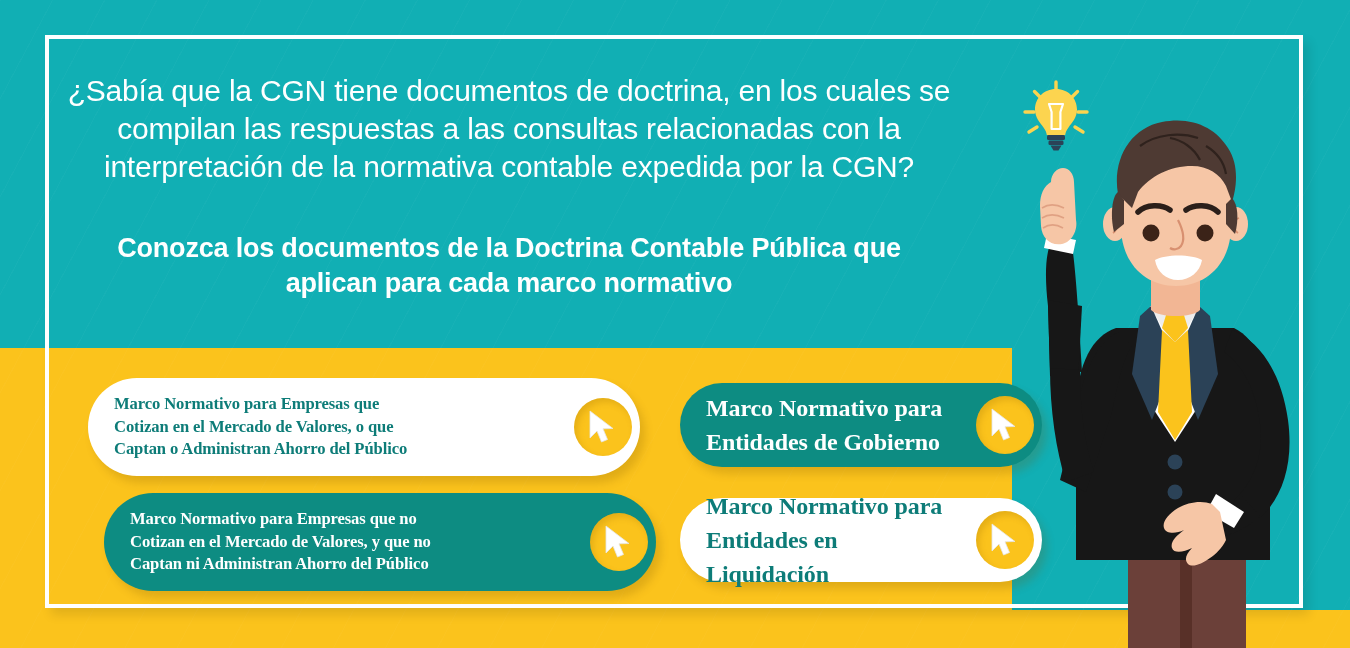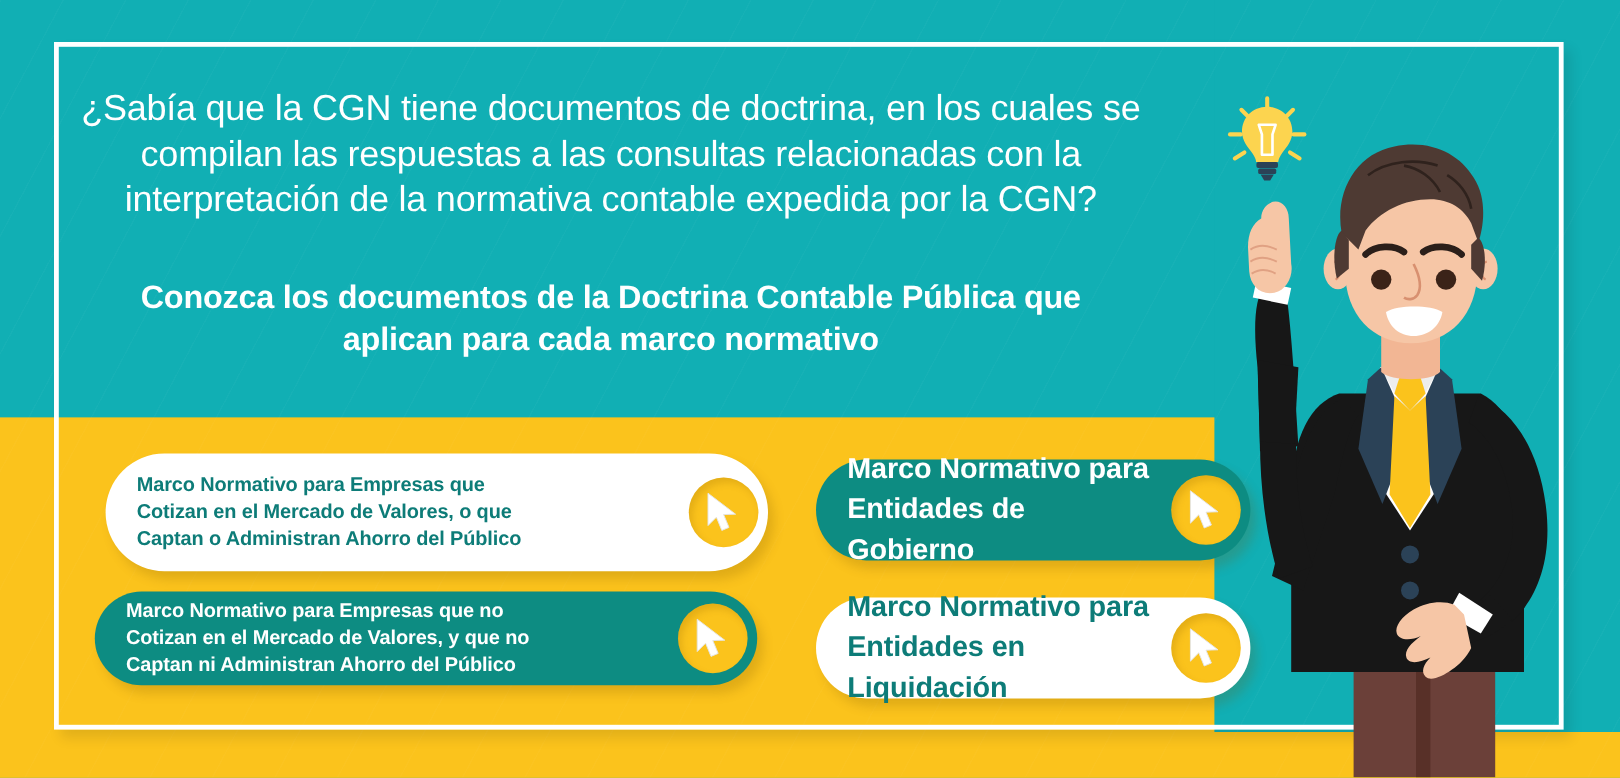--- a/index.html
+++ b/index.html
@@ -64,40 +64,41 @@
     display:flex;align-items:center;
     border-radius:60px;
     box-shadow:5px 7px 9px rgba(120,80,0,0.20);
     box-sizing:border-box;
   }
   .btn .label{
     flex:1 1 auto;
     font-size:16.6px;line-height:1.38;font-weight:700;
     letter-spacing:-0.1px;
     white-space:pre-line;
+    font-family:Liberation Serif, serif;
   }
   .btn-white{background:#ffffff;}
   .btn-white .label{color:#0D7C78;}
   .btn-teal{background:#0D8C82;}
   .btn-teal .label{color:#ffffff;}
 
   .cursor-circle{
     flex:0 0 auto;
     position:relative;
     width:58px;height:58px;border-radius:50%;
     background:#FBC31C;
     box-shadow:inset 3px 4px 6px rgba(150,100,0,0.22);
     margin-left:10px;
   }
   .cursor-circle svg{
     position:absolute;left:15px;top:12px;
   }
 
   #btn1{left:88px;top:378px;width:552px;height:98px;padding:0 8px 0 26px;}
-  #btn2{left:79px;top:493px;width:552px;height:78px;padding:0 8px 0 26px;}
+  #btn2{left:104px;top:493px;width:552px;height:98px;padding:0 8px 0 26px;}
   #btn3{left:680px;top:383px;width:362px;height:84px;padding:0 8px 0 26px;}
   #btn4{left:680px;top:498px;width:362px;height:84px;padding:0 8px 0 26px;}
   #btn3 .label,#btn4 .label{font-size:24px;line-height:1.42;}
 
   
   .bulb{position:absolute;left:1016px;top:76px;width:80px;height:80px;}
 
   
   .char{position:absolute;left:1020px;top:120px;width:330px;height:528px;}
 </style>

